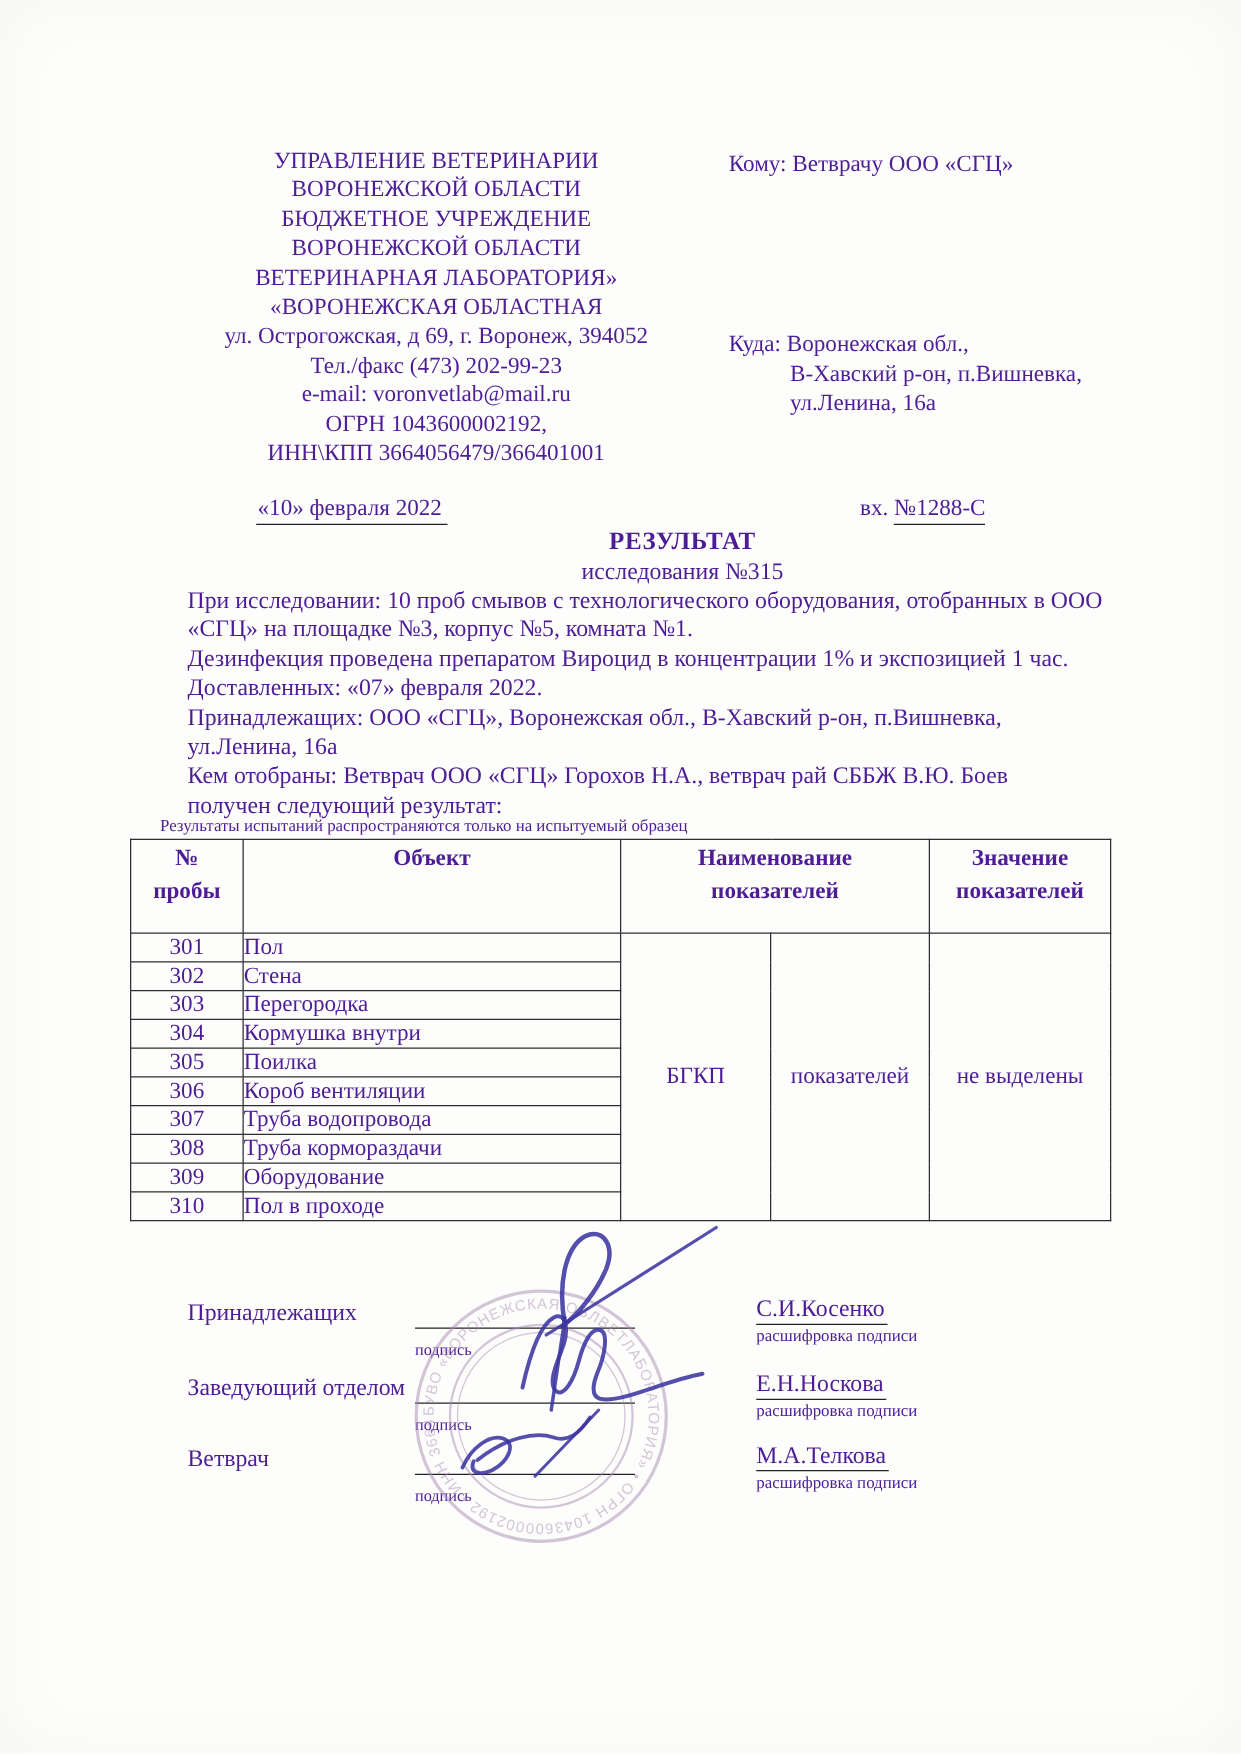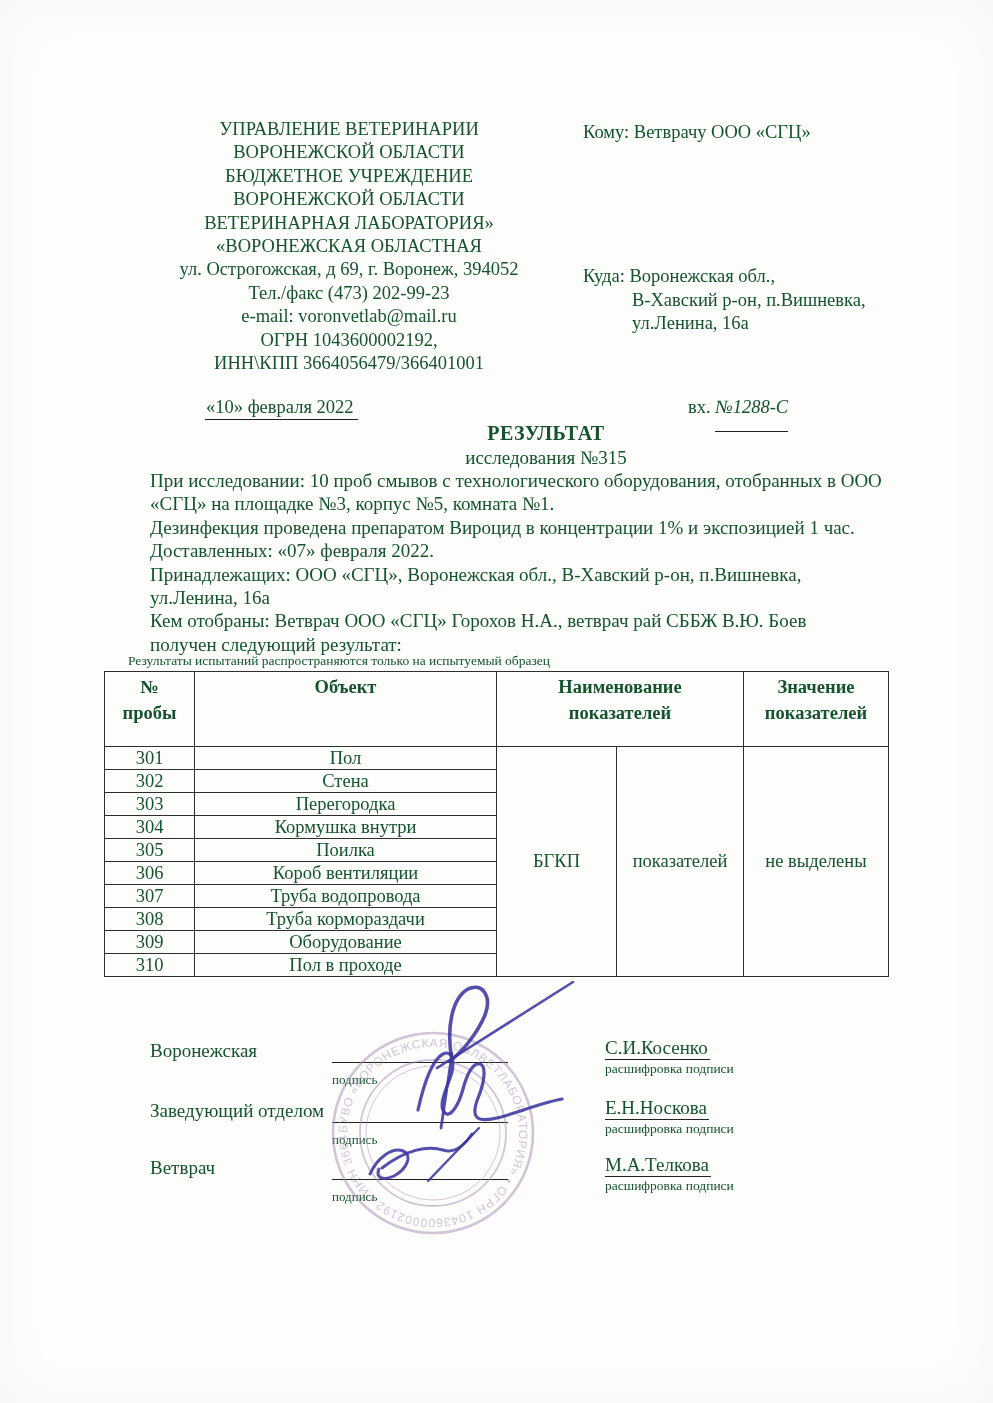--- a/index.html
+++ b/index.html
@@ -1,41 +1,41 @@
 <!DOCTYPE html>
 <html><head>
 <meta charset="utf-8">
 <style>
   html,body{margin:0;padding:0;background:#ffffff;}
   .page{
     position:relative;
     width:993px;height:1403px;
     background:#fdfdfc;
     font-family:"Liberation Serif","DejaVu Serif",serif;
-    color:#14532d;
+    color:#4c1d95;
     overflow:hidden;
     box-shadow:inset 0 0 60px rgba(0,0,0,0.03);
   }
   .abs{position:absolute;}
   b,.b{font-weight:normal;}
 
   
   .org-block{
     left:150px;top:118px;width:398px;
     text-align:center;font-size:18.5px;line-height:23.4px;
     white-space:nowrap;
   }
   .recipient-to{left:583px;top:122px;font-size:18.5px;white-space:nowrap;}
   .where-l1{left:583px;top:266px;font-size:18.5px;white-space:nowrap;}
   .where-rest{left:632px;top:289px;font-size:18.5px;line-height:23.4px;white-space:nowrap;}
 
   
   .doc-date{left:205px;top:397px;font-size:18.5px;border-bottom:1.5px solid #222;padding:0 4px 1px 1px;white-space:nowrap;text-align:center;}
   .incoming{left:688px;top:397px;font-size:18.5px;white-space:nowrap;}
-  .incoming .num{border-bottom:1.5px solid #222;padding-bottom:14px;font-style:italic;}
+  .incoming .num{border-bottom:1.5px solid #222;padding-bottom:2px;}
 
   
   .title-main{left:150px;top:422px;width:792px;text-align:center;font-size:20px;font-weight:bold;letter-spacing:0.5px;}
   .title-sub{left:150px;top:447px;width:792px;text-align:center;font-size:19px;}
 
   
   .body-lines{left:150px;top:469px;font-size:19px;line-height:23.4px;}
   .body-lines .bline{white-space:nowrap;}
   .sample-note{left:128px;top:653px;font-size:13.5px;white-space:nowrap;}
 
@@ -48,21 +48,21 @@
   table.results col.c4{width:127px;}
   table.results col.c5{width:145px;}
   table.results th, table.results td{border:1.6px solid #2e2e2e;overflow:hidden;}
   table.results thead th{
     height:70px;vertical-align:top;padding-top:3px;
     font-size:18.5px;font-weight:bold;text-align:center;line-height:1.38;
   }
   table.results tbody tr{height:23px;}
   table.results tbody td{font-size:18.5px;padding:0;line-height:1.1;}
   td.numc{text-align:center;}
-  td.objc{padding-left:12px;text-align:center;margin-top:45px;}
+  td.objc{padding-left:12px;text-align:left;margin-top:45px;}
   td.mrg{text-align:center;vertical-align:middle;}
 
   
   .sig-row{left:0;top:0;width:993px;height:0;}
   .sig-row .role{position:absolute;left:150px;top:0;font-size:19px;white-space:nowrap;}
   .sig-row .line{position:absolute;left:332px;top:22px;width:176px;border-bottom:1.6px solid #222;}
   .sig-row .cap{position:absolute;left:332px;top:32px;width:176px;text-align:left;font-size:13px;}
   .sig-row .name{position:absolute;left:605px;top:-3px;font-size:19px;border-bottom:1.2px solid #222;padding:0 2px 0 0;white-space:nowrap;}
   .sig-row .ncap{position:absolute;left:605px;top:21px;font-size:13.5px;white-space:nowrap;}
   .sig-r1{top:1040px;} .sig-r2{top:1100px;} .sig-r3{top:1157px;}
@@ -180,21 +180,21 @@
           </tr>
           <tr>
             <td class="numc">310</td>
             <td class="objc">Пол в проходе</td>
           </tr>
         </tbody>
     </table>
   </div>
 
   <div class="abs sig-row sig-r1">
-      <div class="role">Воронежская</div>
+      <div class="role">Принадлежащих</div>
       <div class="line"></div>
       <div class="cap">подпись</div>
       <div class="name">С.И.Косенко</div>
       <div class="ncap">расшифровка подписи</div>
     </div>
   <div class="abs sig-row sig-r2">
       <div class="role">Заведующий отделом</div>
       <div class="line"></div>
       <div class="cap">подпись</div>
       <div class="name">Е.Н.Носкова</div>

